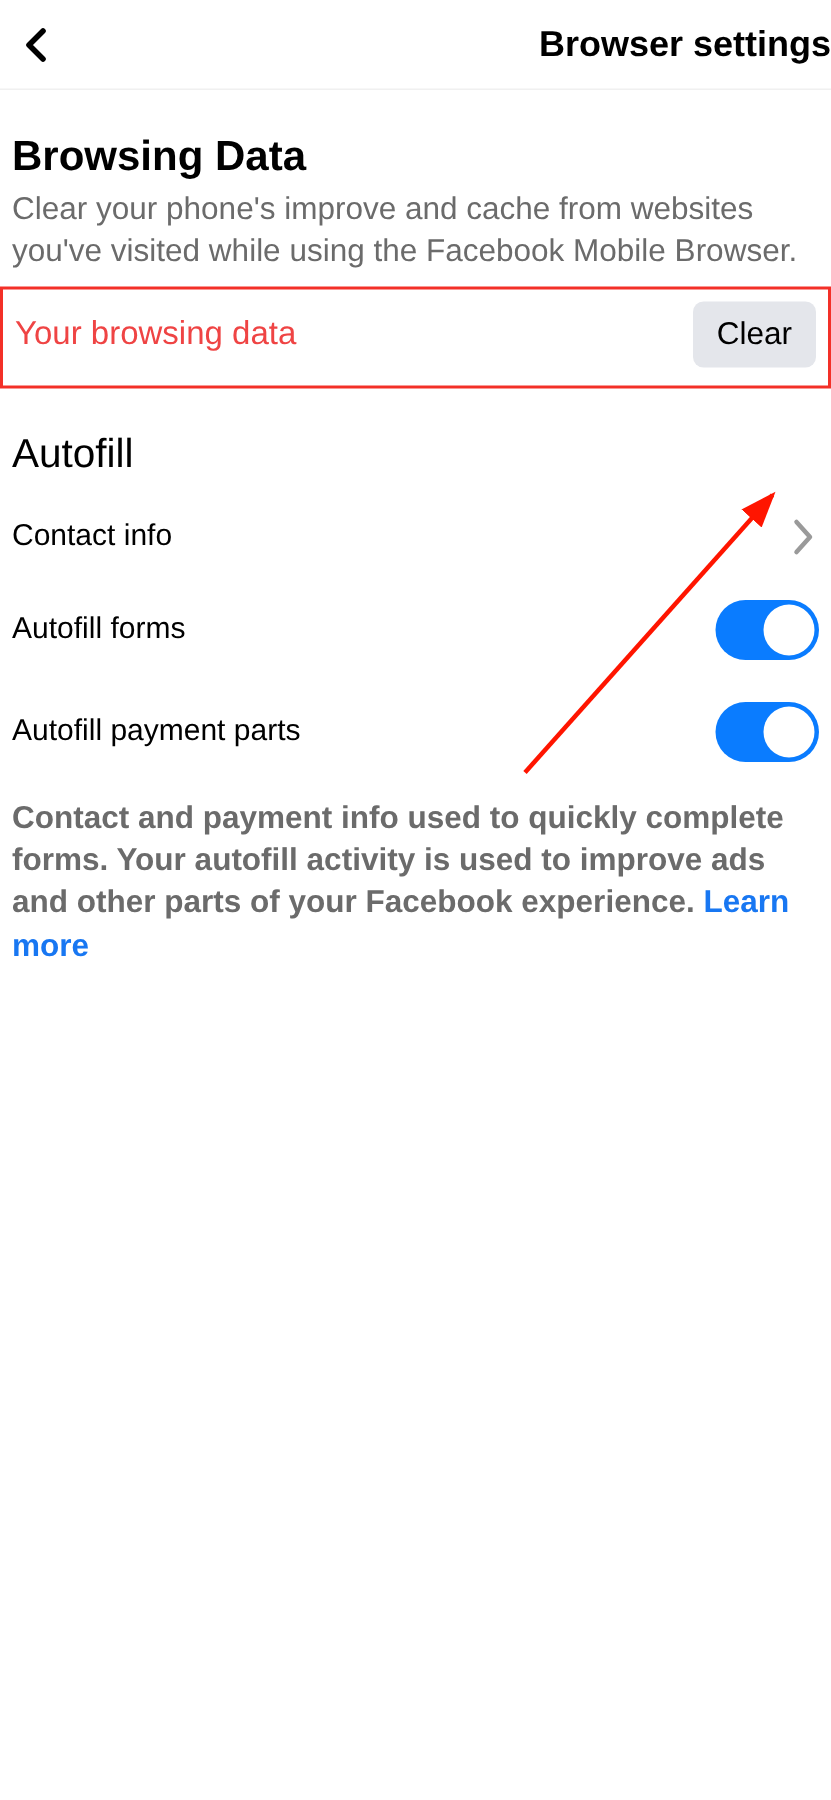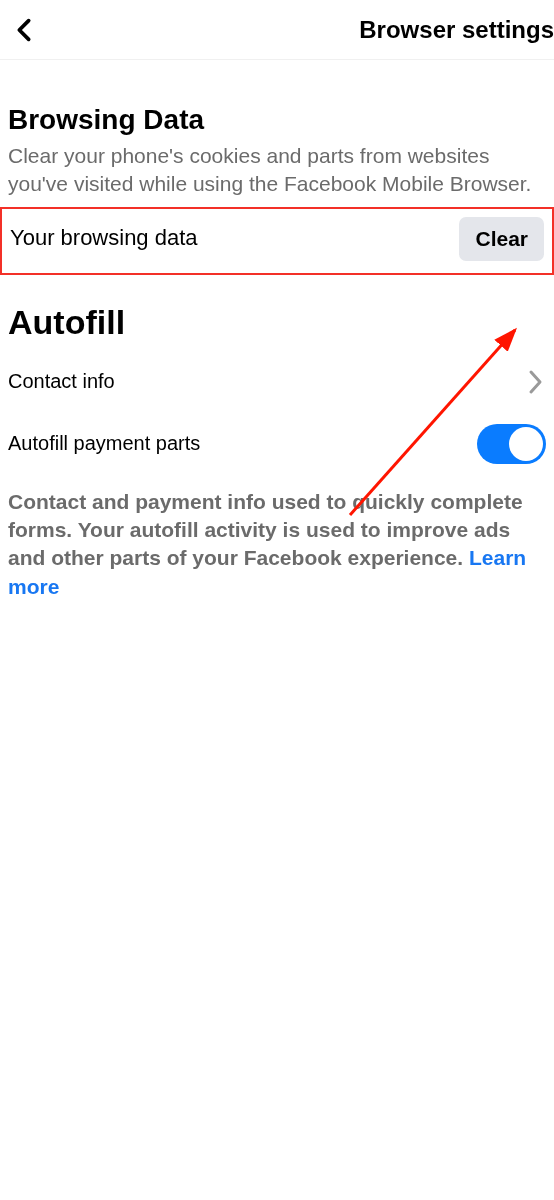--- a/index.html
+++ b/index.html
@@ -32,60 +32,60 @@
     .header-title {
       font-size: 24px;
       font-weight: 700;
     }
     .section {
       padding: 0 8px;
     }
     .section-title {
       font-size: 28px;
       font-weight: 700;
-      margin-top: 44px;
+      margin-top: 28px;
       margin-bottom: 6px;
     }
     .section-desc {
       font-size: 21px;
       color: #6b6b6b;
       line-height: 1.35;
     }
     .highlight-row {
       border: 2px solid #f33028;
       margin: 8px -8px 0 -8px;
       padding: 8px 8px 12px 8px;
       display: flex;
       align-items: center;
       justify-content: space-between;
     }
     .highlight-left { flex: 1; }
     .row-title {
       font-size: 22px;
       font-weight: 500;
-      color: #000000;
+      color: #ef4444;
       margin-bottom: 1px;
     }
     .row-subtitle {
       font-size: 20px;
       color: #6b6b6b;
     }
     .clear-btn {
       background: #e4e6eb;
       border: none;
       border-radius: 7px;
       padding: 10px 16px;
       font-size: 21px;
-      font-weight: 700;
+      font-weight: 400;
       color: #000;
       cursor: pointer;
     }
     .autofill-title {
-      font-size: 34px;
-      font-weight: 700;
+      font-size: 27px;
+      font-weight: 400;
       margin-top: 28px;
       margin-bottom: 12px;
     }
     .row {
       display: flex;
       align-items: center;
       justify-content: space-between;
       padding: 14px 0;
       font-size: 20px;
       font-weight: 500;
@@ -141,40 +141,44 @@
   <div class="back-icon">
     <svg viewBox="0 0 24 24" width="28" height="28">
         <path d="M16 4 L8 12 L16 20" stroke="#000" stroke-width="3.2" fill="none" stroke-linecap="round" stroke-linejoin="round"></path>
       </svg>
   </div>
   <div class="header-title">Browser settings</div>
 </div>
 
 <div class="section">
   <div class="section-title">Browsing Data</div>
-  <div class="section-desc">Clear your phone's cookies and parts from websites you've visited while using the Facebook Mobile Browser.</div>
+  <div class="section-desc">Clear your phone's improve and cache from websites you've visited while using the Facebook Mobile Browser.</div>
 
   <div class="highlight-row">
     <div class="highlight-left">
       <div class="row-title">Your browsing data</div>
     </div>
     <button class="clear-btn">Clear</button>
   </div>
 
   <div class="autofill-title">Autofill</div>
 
   <div class="row">
     <span>Contact info</span>
     <span class="chevron">
       <svg viewBox="0 0 20 28" width="20" height="28">
           <path d="M5 4 L14 14 L5 24" stroke="#9a9a9a" stroke-width="3" fill="none" stroke-linecap="round" stroke-linejoin="round"></path>
         </svg>
     </span>
   </div>
 
+  <div class="row">
+    <span>Autofill forms</span>
+    <div class="toggle"></div>
+  </div>
 
   <div class="row">
     <span>Autofill payment parts</span>
     <div class="toggle"></div>
   </div>
 
   <div class="footer-desc">
     <span>Contact and payment info used to quickly complete forms. Your autofill activity is used to improve ads and other parts of your Facebook experience. </span><span class="learn-more">Learn more</span>
   </div>
 </div>

